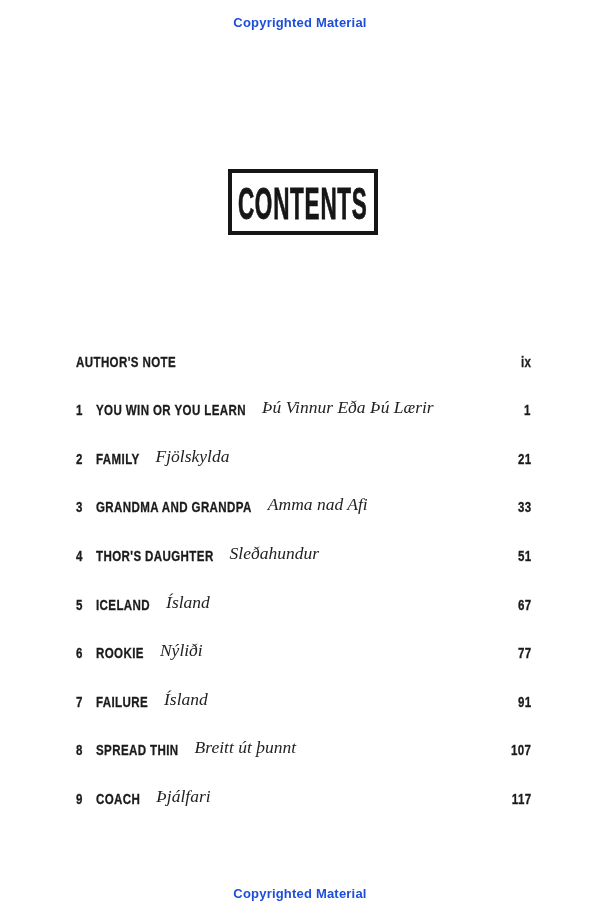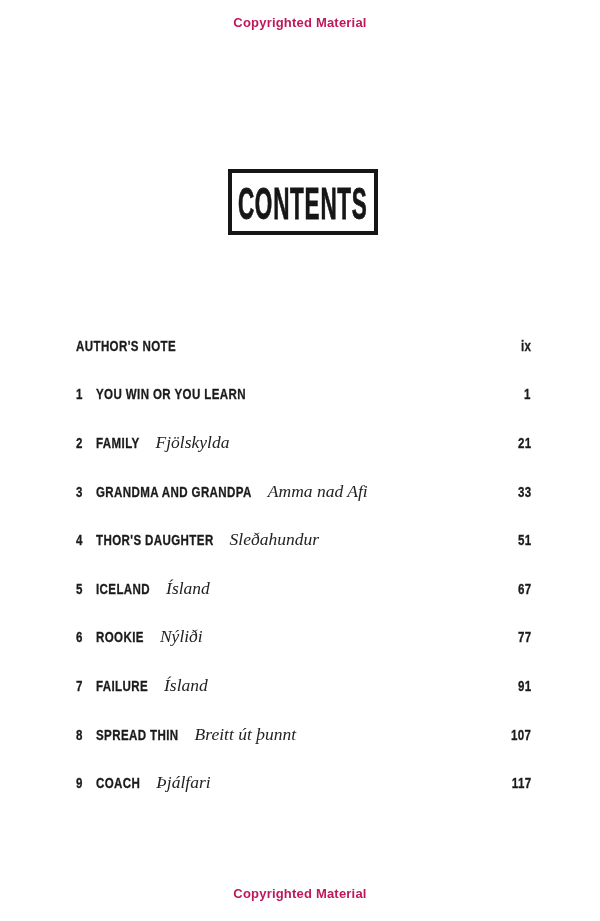--- a/index.html
+++ b/index.html
@@ -13,21 +13,21 @@
     position: relative;
     font-family: "Liberation Sans", sans-serif;
     color: #1b1b1b;
     overflow: hidden;
   }
   .copyright {
     position: absolute;
     left: 0;
     right: 0;
     text-align: center;
-    color: #be185d;
+    color: #1d4ed8;
     font-size: 13px;
     font-weight: 700;
     letter-spacing: 0.2px;
   }
   .copyright.top { top: 15px; }
   .copyright.bottom { top: 886px; }
 
   .contents-box {
     position: absolute;
     top: 169px;
@@ -57,21 +57,21 @@
   }
 
   .toc {
     position: absolute;
     left: 76px;
     right: 69px;
     top: 321px;
   }
   .toc-row {
     display: flex;
-    align-items: center;
+    align-items: flex-end;
     height: 48.6px;
     white-space: nowrap;
   }
   .cnum {
     flex: none;
     width: 20px;
     font-size: 15px;
     font-weight: 700;
     letter-spacing: 0.4px;
     transform: scaleX(0.77);
@@ -122,20 +122,21 @@
 
   <div class="toc-row">
     <span class="ctitle" style="margin-right: -29.9px;">AUTHOR'S NOTE</span>
     <span class="cpage">ix</span>
   </div>
 
 
   <div class="toc-row">
     <span class="cnum">1</span>
     <span class="ctitle" style="margin-right: -44.85px;">YOU WIN OR YOU LEARN</span>
+    <span class="csub">Þú Vinnur Eða Þú Lærir</span>
     <span class="cpage">1</span>
   </div>
 
   <div class="toc-row">
     <span class="cnum">2</span>
     <span class="ctitle" style="margin-right: -13.11px;">FAMILY</span>
     <span class="csub">Fjölskylda</span>
     <span class="cpage">21</span>
   </div>
 

